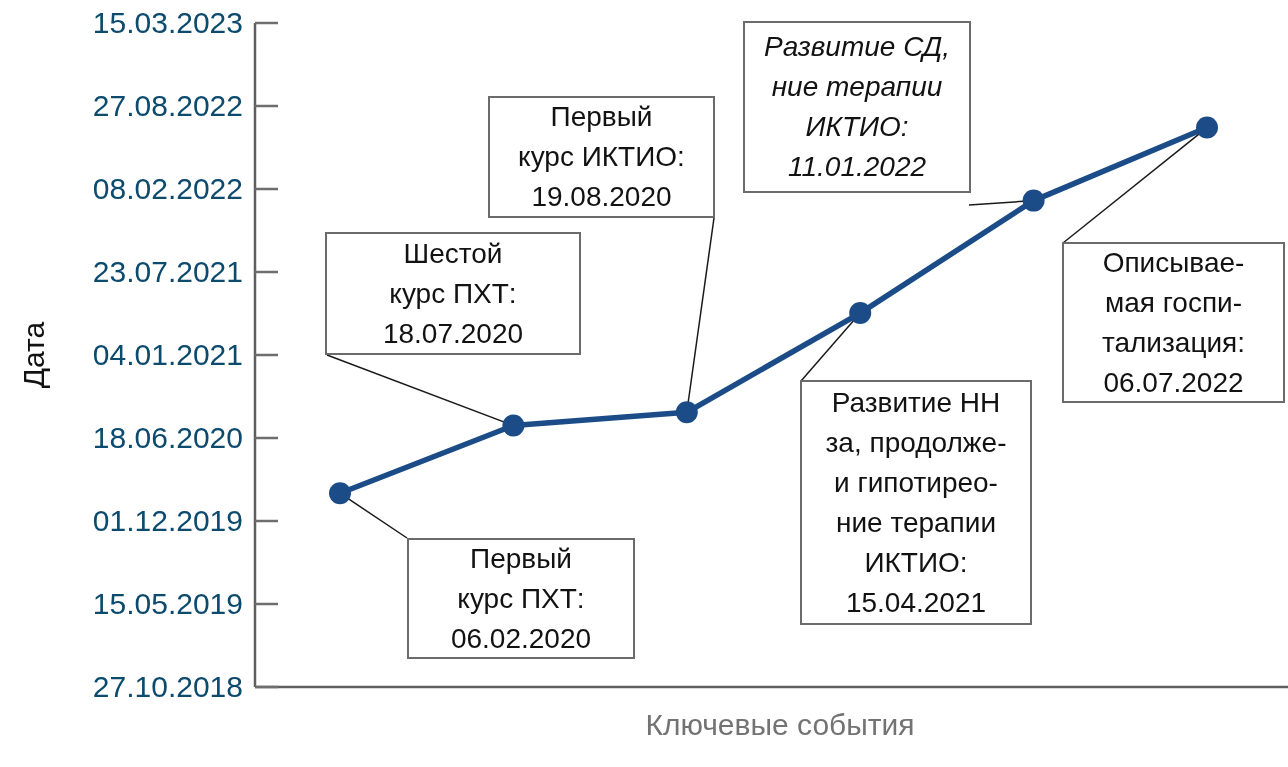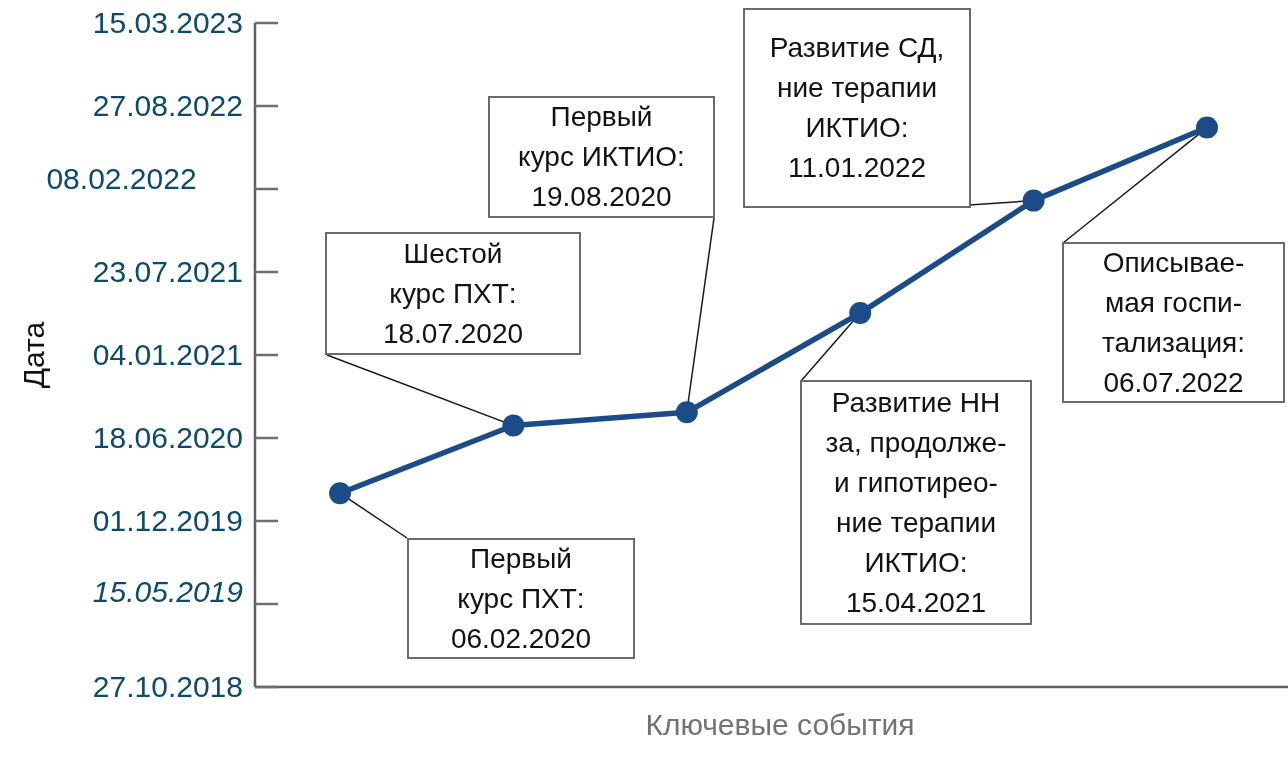--- a/index.html
+++ b/index.html
@@ -100,26 +100,26 @@
       <circle cx="340" cy="493.195" r="11" fill="#1b4c87"></circle>
       <circle cx="513.4" cy="425.55" r="11" fill="#1b4c87"></circle>
       <circle cx="686.8" cy="412.27" r="11" fill="#1b4c87"></circle>
       <circle cx="860.2" cy="313.08500000000004" r="11" fill="#1b4c87"></circle>
       <circle cx="1033.6" cy="200.61999999999995" r="11" fill="#1b4c87"></circle>
       <circle cx="1207" cy="127.57999999999993" r="11" fill="#1b4c87"></circle>
     </svg>
   <div id="yticks">
       <div class="ytick" style="top: 3px;">15.03.2023</div>
       <div class="ytick" style="top: 86px;">27.08.2022</div>
-      <div class="ytick" style="top: 159px; text-align: center;">08.02.2022</div>
+      <div class="ytick" style="top: 169px;">08.02.2022</div>
       <div class="ytick" style="top: 252px;">23.07.2021</div>
       <div class="ytick" style="top: 335px;">04.01.2021</div>
       <div class="ytick" style="top: 418px;">18.06.2020</div>
       <div class="ytick" style="top: 501px;">01.12.2019</div>
-      <div class="ytick" style="top: 572px; font-style: italic;">15.05.2019</div>
+      <div class="ytick" style="top: 584px;">15.05.2019</div>
       <div class="ytick" style="top: 667px;">27.10.2018</div>
     </div>
   <div class="y-title">Дата</div>
   <div class="x-title">Ключевые события</div>
   <div id="callouts">
       <div class="callout" style="left: 407px; top: 538px; width: 228px; height: 121px;">
         <div class="callout-line">Первый</div>
         <div class="callout-line">курс ПХТ:</div>
         <div class="callout-line">06.02.2020</div>
       </div>
@@ -134,21 +134,21 @@
         <div class="callout-line">19.08.2020</div>
       </div>
       <div class="callout" style="left: 800px; top: 380px; width: 232px; height: 245px;">
         <div class="callout-line">Развитие НН</div>
         <div class="callout-line">за, продолже-</div>
         <div class="callout-line">и гипотирео-</div>
         <div class="callout-line">ние терапии</div>
         <div class="callout-line">ИКТИО:</div>
         <div class="callout-line">15.04.2021</div>
       </div>
-      <div class="callout" style="left: 743px; top: 8px; width: 228px; height: 200px;">
+      <div class="callout" style="left: 743px; top: 21px; width: 228px; height: 172px; font-style: italic;">
         <div class="callout-line">Развитие СД,</div>
         <div class="callout-line">ние терапии</div>
         <div class="callout-line">ИКТИО:</div>
         <div class="callout-line">11.01.2022</div>
       </div>
       <div class="callout" style="left: 1062px; top: 242px; width: 223px; height: 161px;">
         <div class="callout-line">Описывае-</div>
         <div class="callout-line">мая госпи-</div>
         <div class="callout-line">тализация:</div>
         <div class="callout-line">06.07.2022</div>

